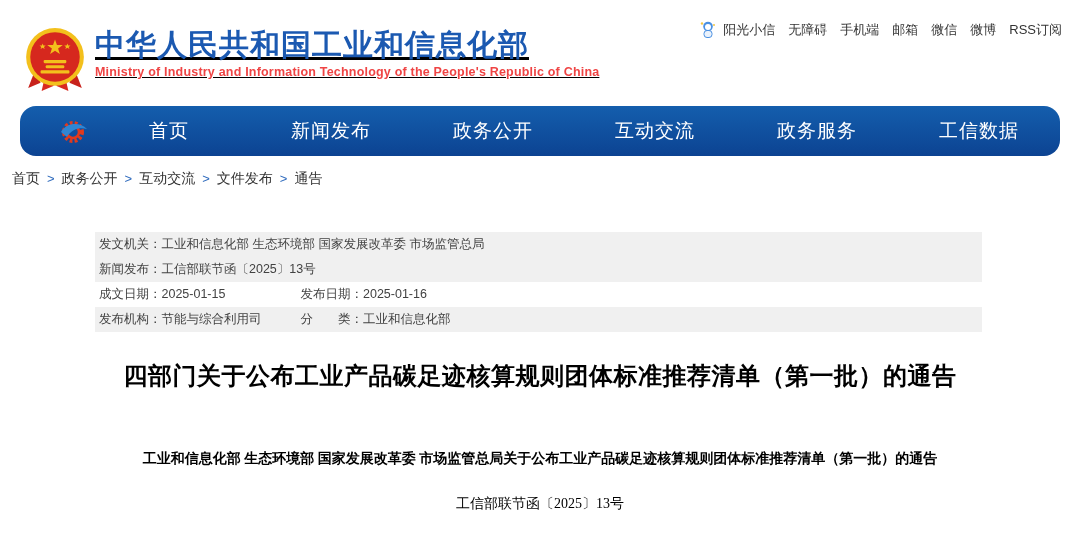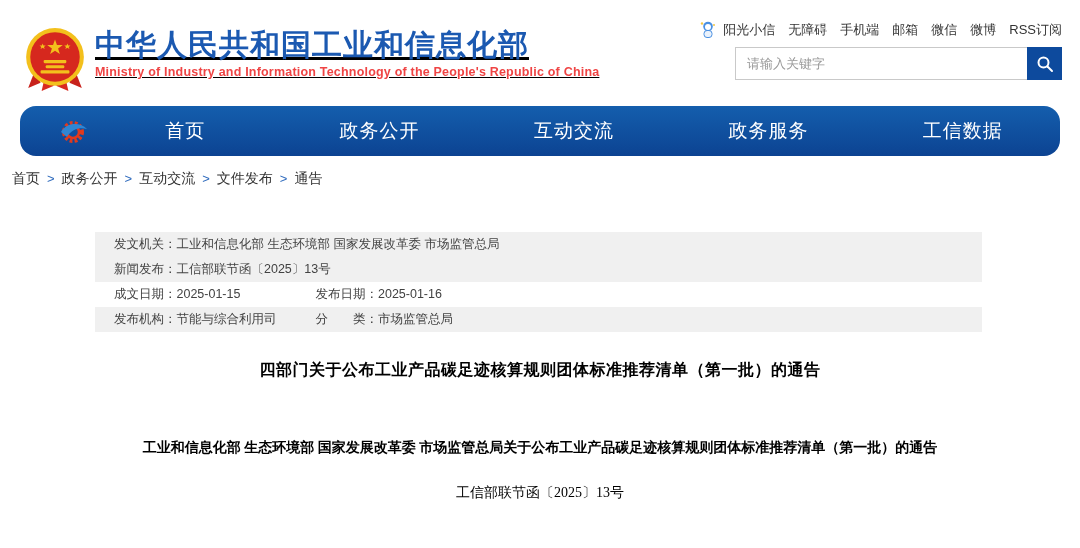--- a/index.html
+++ b/index.html
@@ -29,28 +29,28 @@
   .nav-logo { margin-left:40px; width:28px; height:28px; flex:0 0 auto; }
   .nav-item { flex:1; text-align:center; font-size:19px; color:#ffffff; text-decoration:none; cursor:pointer; letter-spacing:1px; }
 
   
   .breadcrumb { margin:14px 0 0 12px; font-size:14px; color:#333; }
   .breadcrumb a { color:#333; text-decoration:none; cursor:pointer; }
   .breadcrumb .sep { color:#2f6bbd; margin:0 7px; font-size:13px; }
 
   
   .meta-table { margin:44px 0 0 95px; width:887px; font-size:12.5px; color:#424242; }
-  .meta-row { height:25px; line-height:25px; padding-left:19px; overflow:hidden; white-space:nowrap; }
+  .meta-row { height:25px; line-height:25px; padding-left:4px; overflow:hidden; white-space:nowrap; }
   .meta-row.gray { background:#f0f0f0; }
   .meta-cell.w1 { display:inline-block; width:198px; }
   .meta-label { color:#424242; }
   .meta-value { color:#424242; }
 
   
-  .article-title { margin-top:28px; text-align:center; font-size:16px; font-weight:bold; color:#000; letter-spacing:0.5px; font-family:"Liberation Sans", sans-serif; }
+  .article-title { margin-top:28px; text-align:center; font-size:24px; font-weight:bold; color:#000; letter-spacing:0.5px; font-family:"Liberation Sans", sans-serif; }
   .article-subtitle { margin-top:58px; text-align:center; font-size:14px; font-weight:bold; color:#000; font-family:"Liberation Serif", serif; }
   .doc-number { margin-top:27px; text-align:center; font-size:14px; color:#000; font-family:"Liberation Serif", serif; }
 </style>
 </head>
 <body>
 
 <div class="page">
 
   <header class="site-header">
     <div class="brand">
@@ -86,38 +86,30 @@
       </span>
       <a>阳光小信</a>
       <a>无障碍</a>
       <a>手机端</a>
       <a>邮箱</a>
       <a>微信</a>
       <a>微博</a>
       <a>RSS订阅</a>
     </div>
 
-    <div class="search-box">
-      <input type="text" placeholder="请输入关键字" style="">
-      <button class="search-btn">
-        <svg width="18" height="18" viewBox="0 0 18 18" xmlns="http://www.w3.org/2000/svg">
-          <circle cx="7.5" cy="7.5" r="5" fill="none" stroke="#ffffff" stroke-width="2"></circle>
-          <line x1="11.5" y1="11.5" x2="16" y2="16" stroke="#ffffff" stroke-width="2" stroke-linecap="round"></line>
-        </svg>
-      </button>
-    </div>
   </header>
 
   <nav class="main-nav">
     <svg class="nav-logo" viewBox="0 0 28 28" xmlns="http://www.w3.org/2000/svg">
       <circle cx="13" cy="15" r="8.5" fill="none" stroke="#e23a1d" stroke-width="5" stroke-dasharray="2.6 2"></circle>
       <circle cx="13" cy="15" r="6" fill="none" stroke="#e23a1d" stroke-width="2.5"></circle>
       <path d="M1 15 C7 5, 20 5, 27 12 C21 10, 12 11, 7 20 Z" fill="#2e86d4"></path>
     </svg>
     <a class="nav-item">首页</a>
+    <a class="nav-item">新闻发布</a>
     <a class="nav-item">政务公开</a>
     <a class="nav-item">互动交流</a>
     <a class="nav-item">政务服务</a>
     <a class="nav-item">工信数据</a>
   </nav>
 
   <div class="breadcrumb">
     <a>首页</a><span class="sep">&gt;</span><a>政务公开</a><span class="sep">&gt;</span><a>互动交流</a><span class="sep">&gt;</span><a>文件发布</a><span class="sep">&gt;</span><span>通告</span>
   </div>
 
@@ -128,21 +120,21 @@
       </div>
       <div class="meta-row gray">
         <span class="meta-cell"><span class="meta-label">新闻发布：</span><span class="meta-value">工信部联节函〔2025〕13号</span></span>
       </div>
       <div class="meta-row">
         <span class="meta-cell w1"><span class="meta-label">成文日期：</span><span class="meta-value">2025-01-15</span></span>
         <span class="meta-cell"><span class="meta-label">发布日期：</span><span class="meta-value">2025-01-16</span></span>
       </div>
       <div class="meta-row gray">
         <span class="meta-cell w1"><span class="meta-label">发布机构：</span><span class="meta-value">节能与综合利用司</span></span>
-        <span class="meta-cell"><span class="meta-label">分　　类：</span><span class="meta-value">市场监管总局</span></span>
+        <span class="meta-cell"><span class="meta-label">分　　类：</span><span class="meta-value">工业和信息化部</span></span>
       </div>
     </div>
 
     <h1 class="article-title">四部门关于公布工业产品碳足迹核算规则团体标准推荐清单（第一批）的通告</h1>
     <div class="article-subtitle">工业和信息化部 生态环境部 国家发展改革委 市场监管总局关于公布工业产品碳足迹核算规则团体标准推荐清单（第一批）的通告</div>
     <div class="doc-number">工信部联节函〔2025〕13号</div>
   </main>
 
 </div>
 

